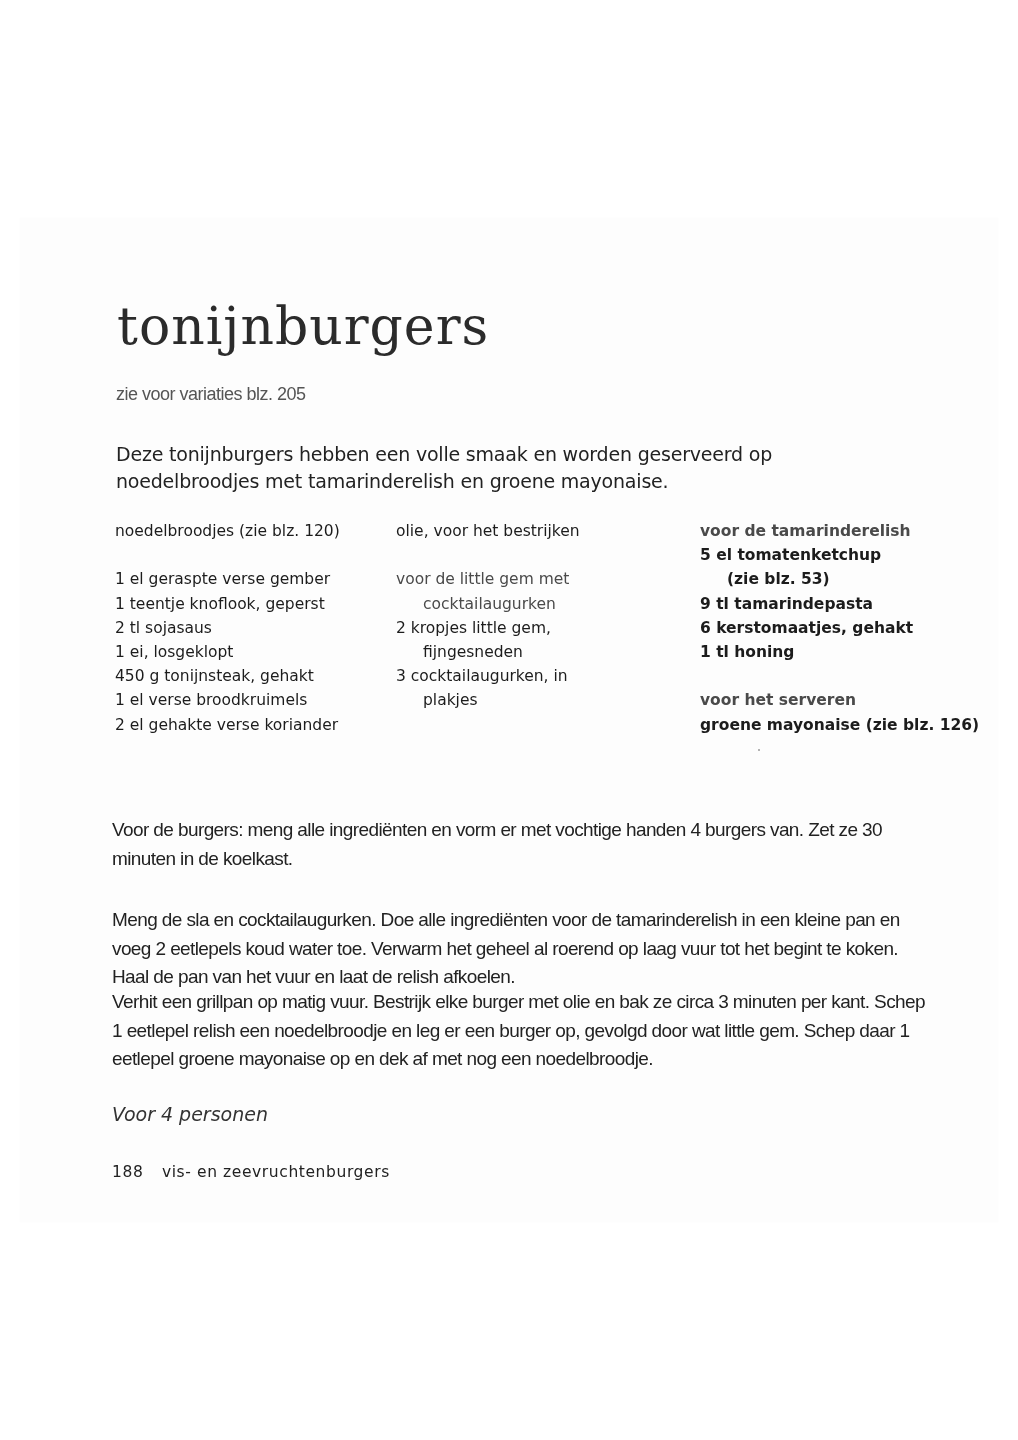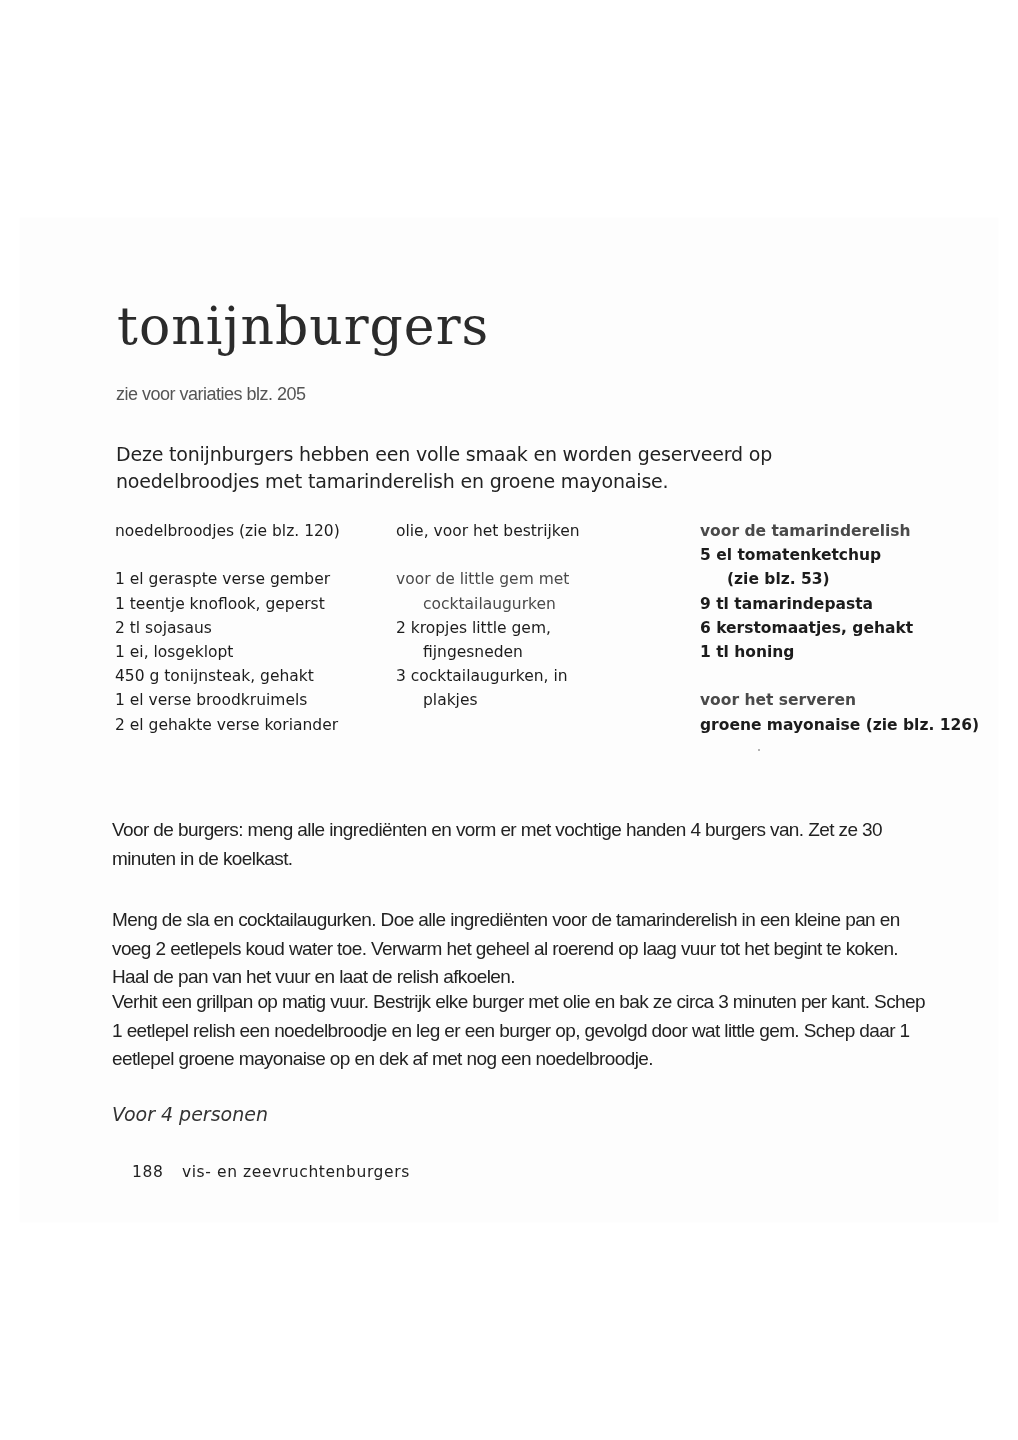--- a/index.html
+++ b/index.html
@@ -95,21 +95,21 @@
     }
     .footer {
       position: absolute;
       left: 112px;
       top: 1163px;
       font-family: "DejaVu Sans", sans-serif;
       font-size: 15.5px;
       color: #222222;
       letter-spacing: 0.6px;
     }
-    .footer .pno { margin-right: 13px; margin-left: 20px; }
+    .footer .pno { margin-right: 13px; }
     .speck {
       position: absolute;
       left: 758px;
       top: 749px;
       width: 2px;
       height: 2px;
       background: #9a9a9a;
       border-radius: 1px;
     }
   </style>

